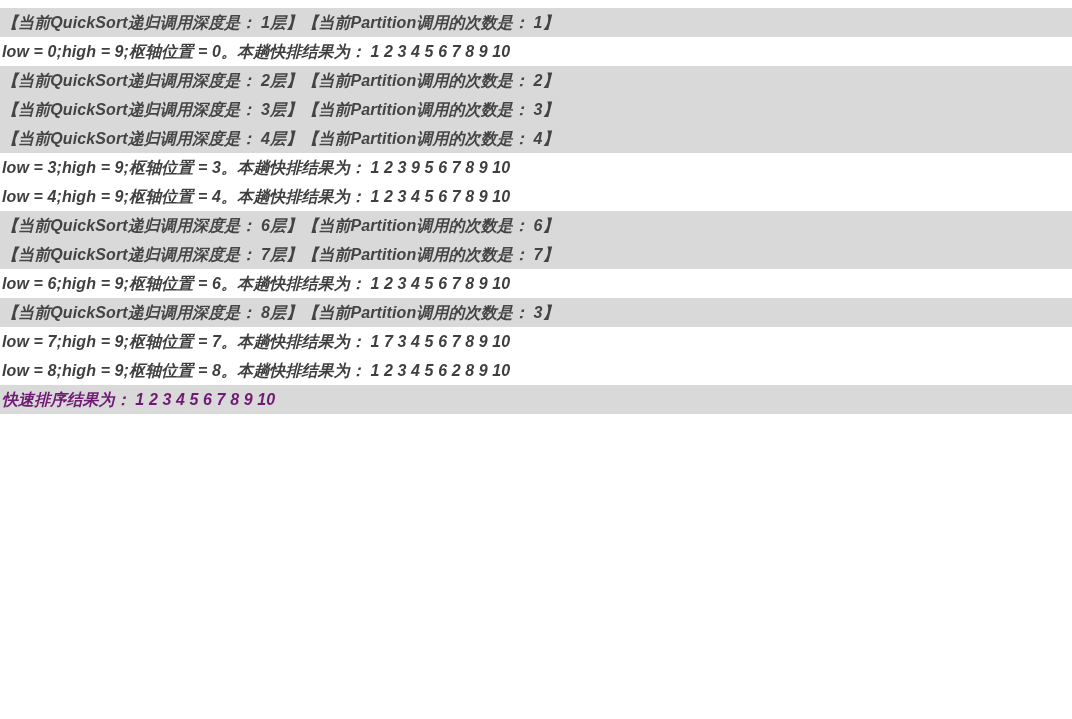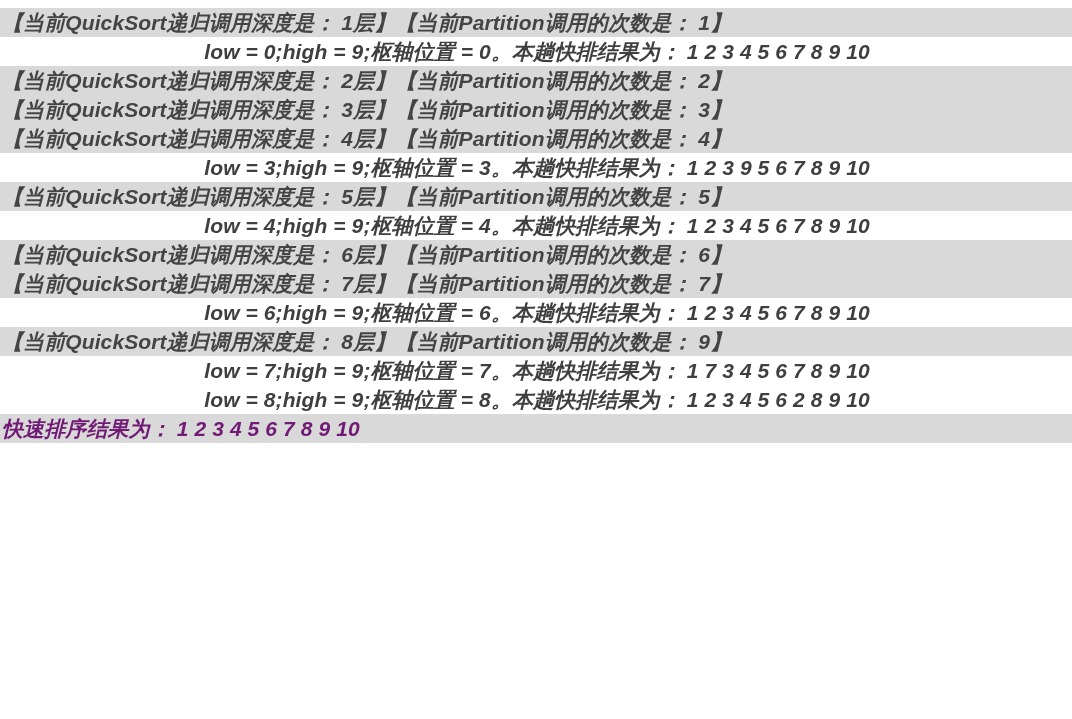--- a/index.html
+++ b/index.html
@@ -13,54 +13,52 @@
   body {
     font-family: "Liberation Sans", sans-serif;
   }
   #output {
     padding: 8px 0 0 0;
   }
   .line {
     display: block;
     font-style: italic;
     font-weight: bold;
-    font-size: 21px;
+    font-size: 16px;
     line-height: 21px;
     color: #3f3f3f;
     letter-spacing: 0.1px;
     margin: 0;
     padding: 4px 0 4px 2px;
     white-space: pre;
   }
   .line-depth {
     background: #d9d9d9;
     color: #444444;
   }
   .line-pass {
     background: transparent;
     color: #3f3f3f;
-    text-align: center;
   }
   .line-result {
     background: #d9d9d9;
     color: #701a75;
   }
 </style>
 </head>
 <body>
 
 <div id="output">
     <div class="line line-depth">【当前QuickSort递归调用深度是： 1层】【当前Partition调用的次数是： 1】</div>
     <div class="line line-pass">low = 0;high = 9;枢轴位置 = 0。本趟快排结果为： 1 2 3 4 5 6 7 8 9 10</div>
     <div class="line line-depth">【当前QuickSort递归调用深度是： 2层】【当前Partition调用的次数是： 2】</div>
     <div class="line line-depth">【当前QuickSort递归调用深度是： 3层】【当前Partition调用的次数是： 3】</div>
     <div class="line line-depth">【当前QuickSort递归调用深度是： 4层】【当前Partition调用的次数是： 4】</div>
     <div class="line line-pass">low = 3;high = 9;枢轴位置 = 3。本趟快排结果为： 1 2 3 9 5 6 7 8 9 10</div>
-    <div class="line line-depth">【当前QuickSort递归调用深度是： 5层】【当前Partition调用的次数是： 5】</div>
     <div class="line line-pass">low = 4;high = 9;枢轴位置 = 4。本趟快排结果为： 1 2 3 4 5 6 7 8 9 10</div>
     <div class="line line-depth">【当前QuickSort递归调用深度是： 6层】【当前Partition调用的次数是： 6】</div>
     <div class="line line-depth">【当前QuickSort递归调用深度是： 7层】【当前Partition调用的次数是： 7】</div>
     <div class="line line-pass">low = 6;high = 9;枢轴位置 = 6。本趟快排结果为： 1 2 3 4 5 6 7 8 9 10</div>
-    <div class="line line-depth">【当前QuickSort递归调用深度是： 8层】【当前Partition调用的次数是： 9】</div>
+    <div class="line line-depth">【当前QuickSort递归调用深度是： 8层】【当前Partition调用的次数是： 3】</div>
     <div class="line line-pass">low = 7;high = 9;枢轴位置 = 7。本趟快排结果为： 1 7 3 4 5 6 7 8 9 10</div>
     <div class="line line-pass">low = 8;high = 9;枢轴位置 = 8。本趟快排结果为： 1 2 3 4 5 6 2 8 9 10</div>
     <div class="line line-result">快速排序结果为： 1 2 3 4 5 6 7 8 9 10</div>
   </div>
 
 </body></html>

